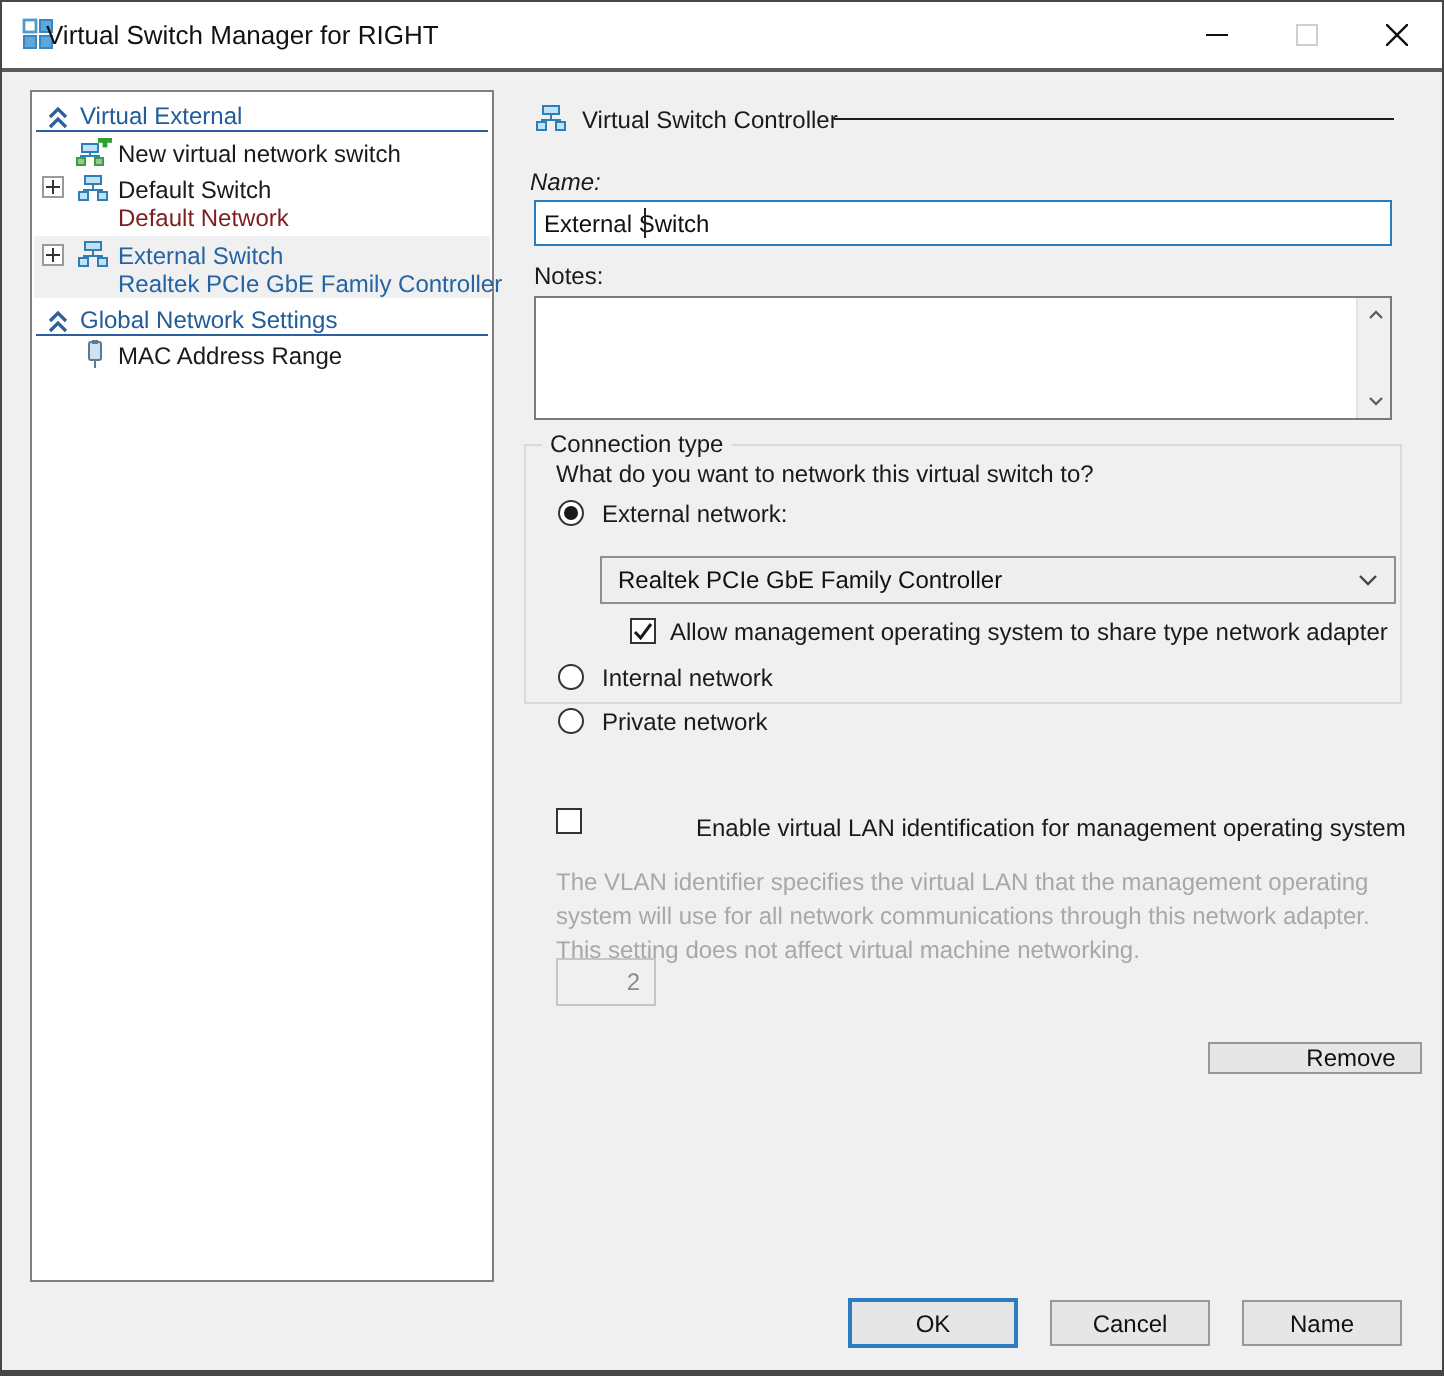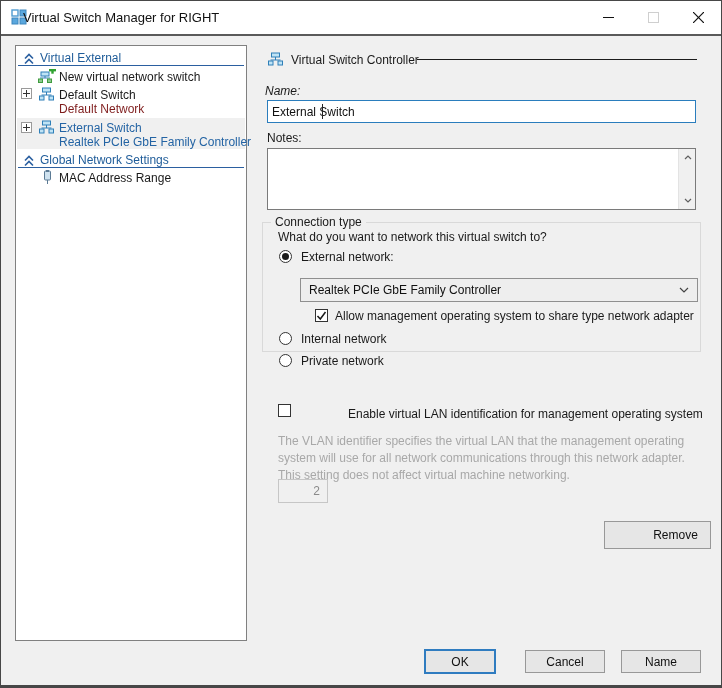--- a/index.html
+++ b/index.html
@@ -44,22 +44,22 @@
   .radio.sel::after { content:""; position:absolute; left:2px; top:2px; width:7px; height:7px; border-radius:50%; background:#1a1a1a; }
   .checkbox { position:absolute; width:13px; height:13px; border:1px solid #333; background:#fff; display:flex; align-items:center; justify-content:center; }
   .dropdown { position:absolute; left:299px; top:277px; width:398px; height:24px; background:#eeeeee; border:1px solid #8f8f8f; display:flex; align-items:center; padding:0 8px; font-size:12px; color:#111; }
   .dropdown .chev { margin-left:auto; }
   .desc { position:absolute; left:277px; top:432px; width:407px; font-size:12px; line-height:17px; color:#a8a8a8; }
   .vlan-input { position:absolute; left:277px; top:478px; width:50px; height:24px; background:#f0f0f0; border:1px solid #c6c6c6; color:#8a8a8a; font-family:"Liberation Sans",sans-serif; font-size:12px; text-align:right; padding:0 7px; outline:none; }
   .btn {
     background:#e6e6e6; border:1px solid #989898; font-family:"Liberation Sans",sans-serif;
     font-size:12px; color:#111; display:flex; align-items:center; justify-content:center; cursor:default;
   }
-  .btn-remove { position:absolute; left:603px; top:520px; width:107px; height:28px;padding-left:36px; }
-  .btn-ok { position:absolute; left:423px; top:648px; width:72px; height:25px; border:2px solid #2f7cc0; }
+  .btn-remove { position:absolute; left:603px; top:520px; width:107px; height:16px;padding-left:36px; }
+  .btn-ok { position:absolute; left:423px; top:648px; width:85px; height:25px; border:2px solid #2f7cc0; }
   .btn-cancel { position:absolute; left:524px; top:649px; width:80px; height:23px; }
   .btn-apply { position:absolute; left:620px; top:649px; width:80px; height:23px; }
 </style>
 </head>
 <body>
 
 <div class="window">
 
   <div class="titlebar">
     <svg class="app-icon" viewBox="0 0 17 17">

